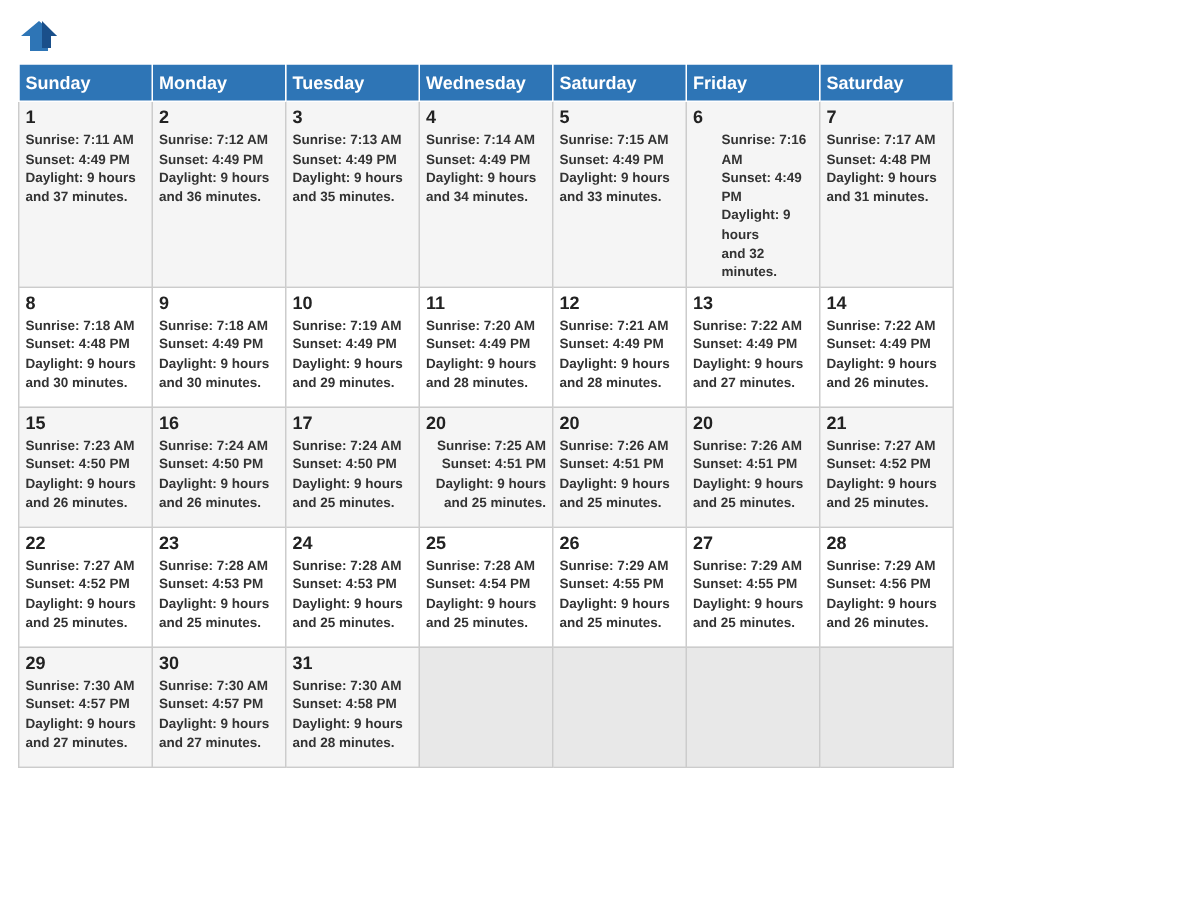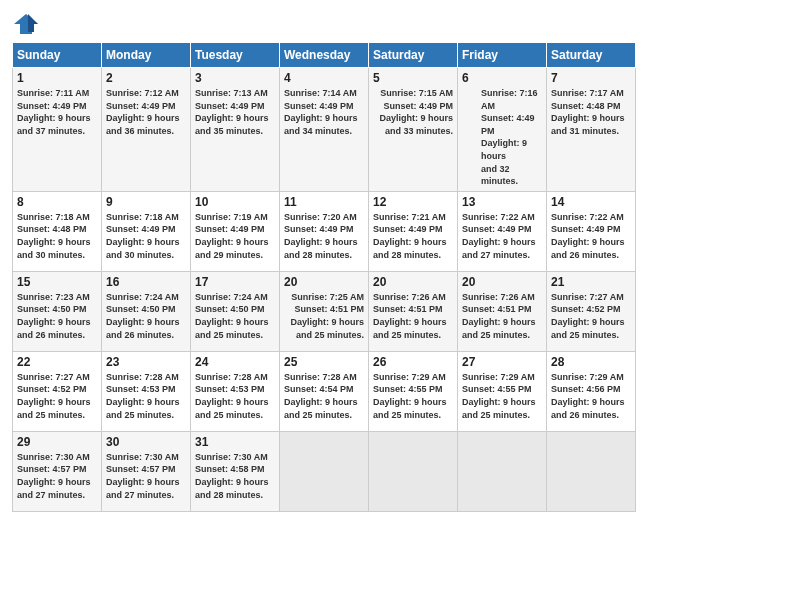--- a/index.html
+++ b/index.html
@@ -150,21 +150,21 @@
           </td>
           <td>
             <span class="day-num">4</span>
             <div class="day-info" style="white-space: pre-line;">Sunrise: 7:14 AM
 Sunset: 4:49 PM
 Daylight: 9 hours
 and 34 minutes.</div>
           </td>
           <td>
             <span class="day-num">5</span>
-            <div class="day-info" style="white-space: pre-line; text-align: right;">Sunrise: 7:15 AM
+            <div class="day-info" style="white-space: pre-line;">Sunrise: 7:15 AM
 Sunset: 4:49 PM
 Daylight: 9 hours
 and 33 minutes.</div>
           </td>
           <td>
             <span class="day-num">6</span>
             <div class="day-info" style="white-space: pre-line; margin-left: 19px;">Sunrise: 7:16 AM
 Sunset: 4:49 PM
 Daylight: 9 hours
 and 32 minutes.</div>

